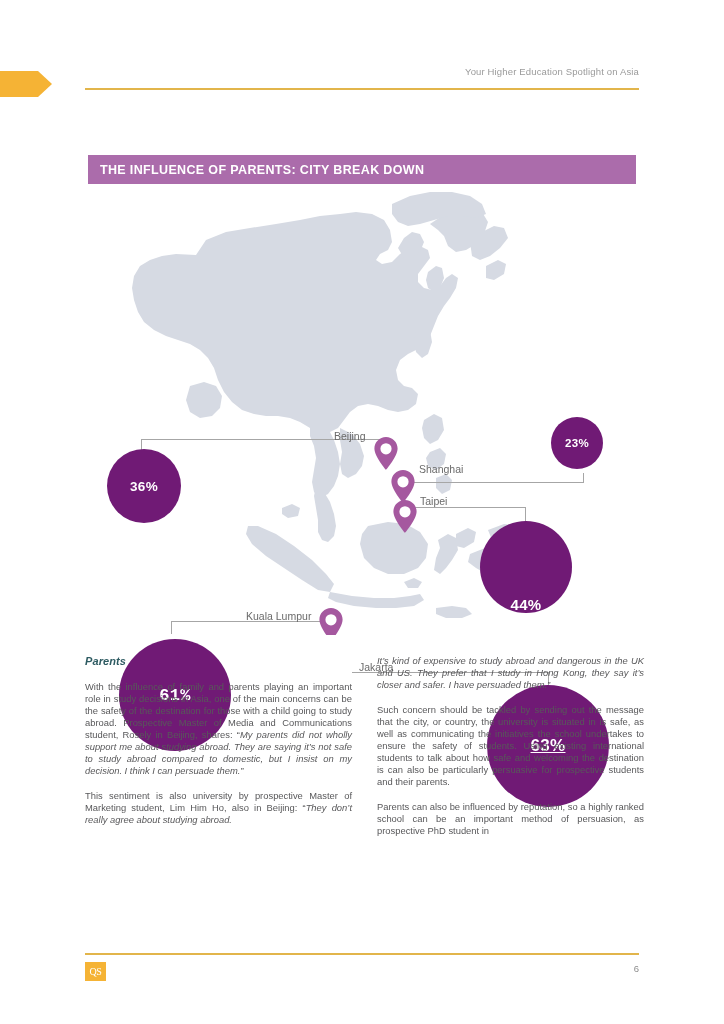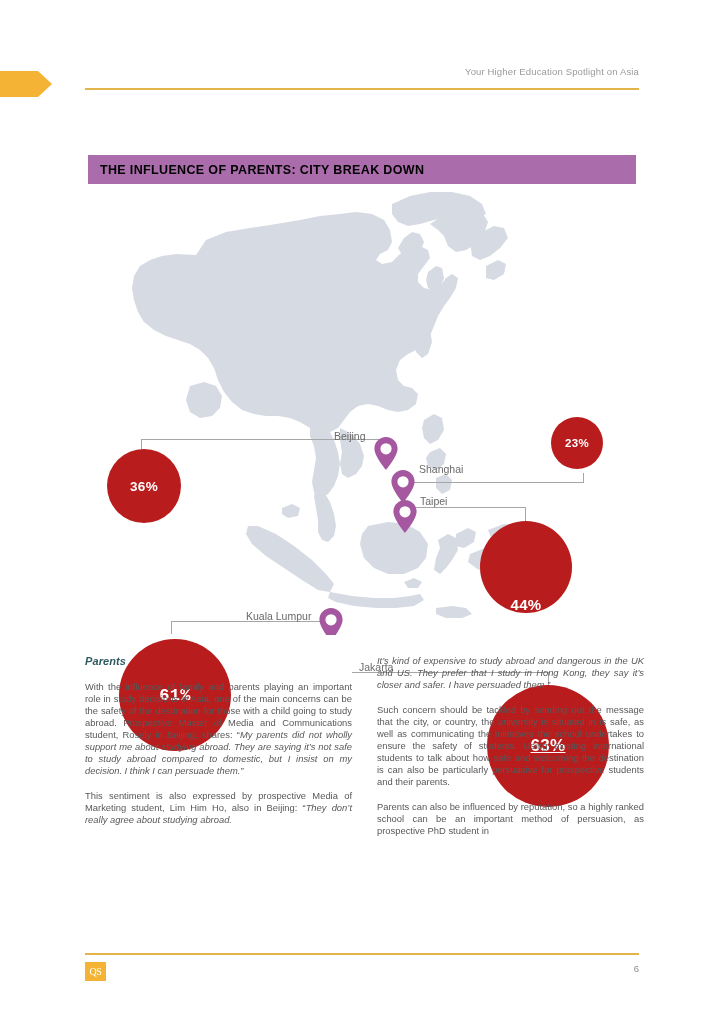--- a/index.html
+++ b/index.html
@@ -56,21 +56,21 @@
     position: absolute;
     left: 88px;
     top: 155px;
     width: 548px;
     height: 29px;
     background: #ab6cab;
     display: flex;
     align-items: center;
   }
   #section-title-text {
-    color: #000000;
+    color: #ffffff;
     font-size: 12.5px;
     font-weight: bold;
     letter-spacing: 0.35px;
     margin-left: 12px;
     white-space: nowrap;
   }
 
   
   #infographic {
     position: absolute;
@@ -82,21 +82,21 @@
   #map-svg {
     position: absolute;
     left: 0; top: 0;
     width: 724px;
     height: 445px;
   }
 
   .bubble {
     position: absolute;
     border-radius: 50%;
-    background: #b91c1c;
+    background: #701a75;
     display: flex;
     align-items: center;
     justify-content: center;
     color: #ffffff;
     font-weight: bold;
     letter-spacing: 0.3px;
   }
   .bubble-label { pointer-events: none; }
 
   .city-label {
@@ -336,21 +336,21 @@
     <span class="bubble-label">63%</span>
   </div>
 
 </div>
 
 <div id="body-columns">
 
   <div class="column" id="col-left">
     <div class="col-heading">Parents</div>
     <p class="para"><span>With the influence of family and parents playing an important role in study decisions in Asia, one of the main concerns can be the safety of the destination for those with a child going to study abroad. Prospective Master of Media and Communications student, Rosely in Beijing, shares: “</span><em>My parents did not wholly support me about studying abroad. They are saying it’s not safe to study abroad compared to domestic, but I insist on my decision. I think I can persuade them.”</em></p>
-    <p class="para last"><span>This sentiment is also expressed by prospective Media of Marketing student, Lim Him Ho, also in Beijing: “</span><em>They don’t really agree about studying abroad.</em></p>
+    <p class="para last"><span>This sentiment is also university by prospective Master of Marketing student, Lim Him Ho, also in Beijing: “</span><em>They don’t really agree about studying abroad.</em></p>
   </div>
 
   <div class="column" id="col-right">
     <p class="para"><em>It’s kind of expensive to study abroad and dangerous in the UK and US. They prefer that I study in Hong Kong, they say it’s closer and safer. I have persuaded them.”</em></p>
     <p class="para">Such concern should be tackled by sending out the message that the city, or country, the university is situated in is safe, as well as communicating the initiatives the school undertakes to ensure the safety of students. Using existing international students to talk about how safe and welcoming the destination is can also be particularly persuasive for prospective students and their parents.</p>
     <p class="para last">Parents can also be influenced by reputation, so a highly ranked school can be an important method of persuasion, as prospective PhD student in</p>
   </div>
 
 </div>
 

